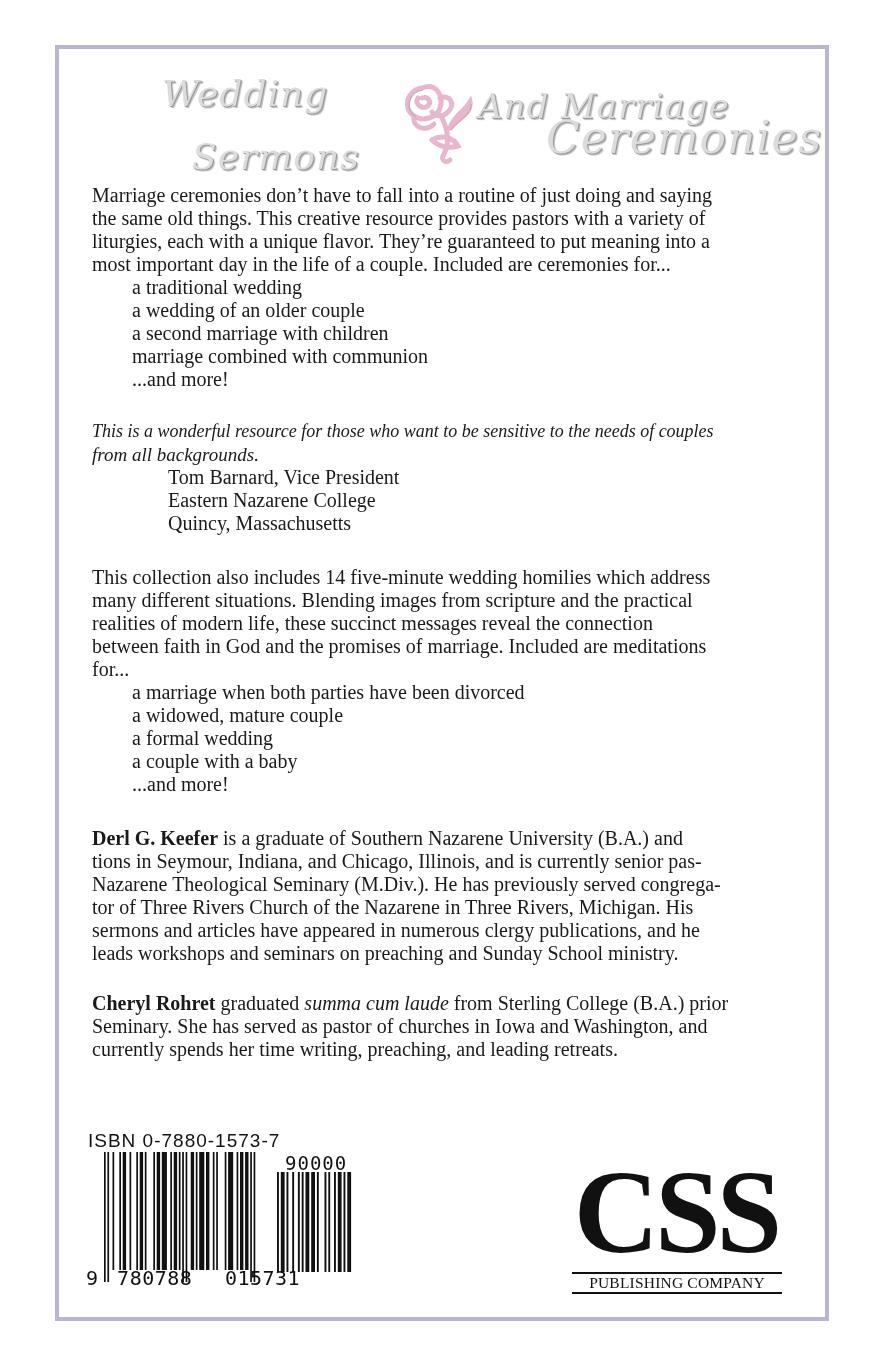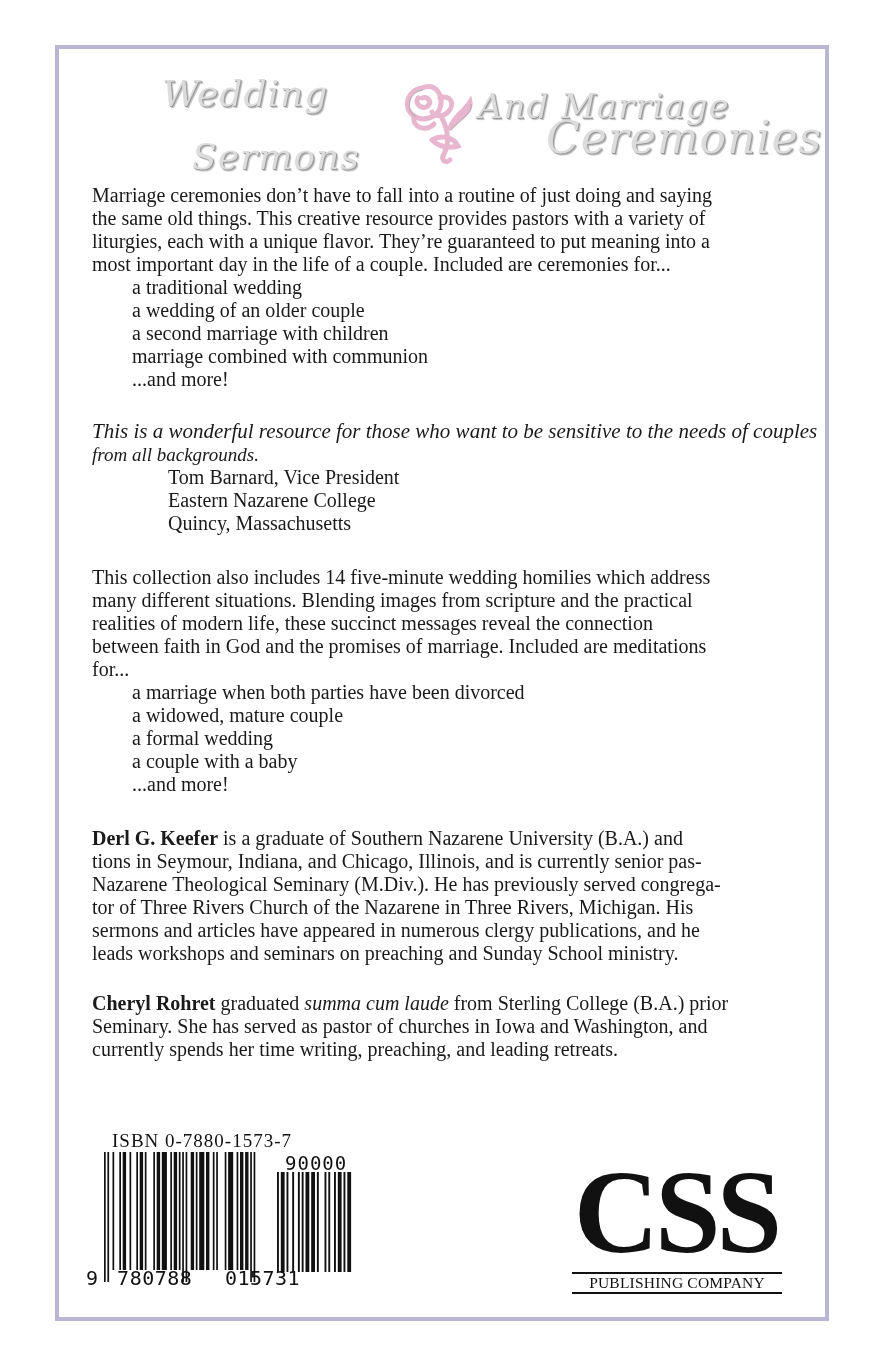--- a/index.html
+++ b/index.html
@@ -26,22 +26,22 @@
 
   .content { position: absolute; left: 86px; top: 178px; width: 720px; }
   .para { font-size: 20px; line-height: 23px; margin: 6px; }
   .line { display: block; white-space: nowrap; }
   .indent { padding-left: 40px; }
   .indent2 { padding-left: 76px; }
   .ital { font-style: italic; }
   .gap { height: 17px; }
 
   .isbn-text {
-    position: absolute; left: 88px; top: 1130px; font-family: Liberation Serif, serif;
-    font-size: 19px; letter-spacing: 1px; color: #111; margin-left: 24px;
+    position: absolute; left: 88px; top: 1130px; font-family: Liberation Sans, sans-serif;
+    font-size: 19px; letter-spacing: 1px; color: #111;
   }
   .price-code {
     position: absolute; left: 285px; top: 1152px; font-family: "DejaVu Sans Mono", monospace;
     font-size: 19px; letter-spacing: 1px; color: #111;
   }
   .ean-digits {
     position: absolute; left: 86px; top: 1266px; font-family: "DejaVu Sans Mono", monospace;
     font-size: 20px; letter-spacing: 0.5px; color: #111;
   }
   .barcode-main { position: absolute; left: 104px; top: 1152px; width: 160px; height: 130px; }
@@ -94,21 +94,21 @@
     <span class="line">liturgies, each with a unique flavor. They’re guaranteed to put meaning into a</span>
     <span class="line">most important day in the life of a couple. Included are ceremonies for...</span>
     <span class="line indent">a traditional wedding</span>
     <span class="line indent">a wedding of an older couple</span>
     <span class="line indent">a second marriage with children</span>
     <span class="line indent">marriage combined with communion</span>
     <span class="line indent">...and more!</span>
   </div>
   <div class="gap"></div>
   <div class="para">
-    <span class="line ital" style="font-size:21px;">This is a wonderful resource for those who want to be sensitive to the needs of couples</span>
+    <span class="line ital" style="font-size:18px;">This is a wonderful resource for those who want to be sensitive to the needs of couples</span>
     <span class="line ital" style="font-size:19px;">from all backgrounds.</span>
     <span class="line indent2">Tom Barnard, Vice President</span>
     <span class="line indent2">Eastern Nazarene College</span>
     <span class="line indent2">Quincy, Massachusetts</span>
   </div>
   <div class="gap" style="height:19px;"></div>
   <div class="para">
     <span class="line">This collection also includes 14 five-minute wedding homilies which address</span>
     <span class="line">many different situations. Blending images from scripture and the practical</span>
     <span class="line">realities of modern life, these succinct messages reveal the connection</span>

